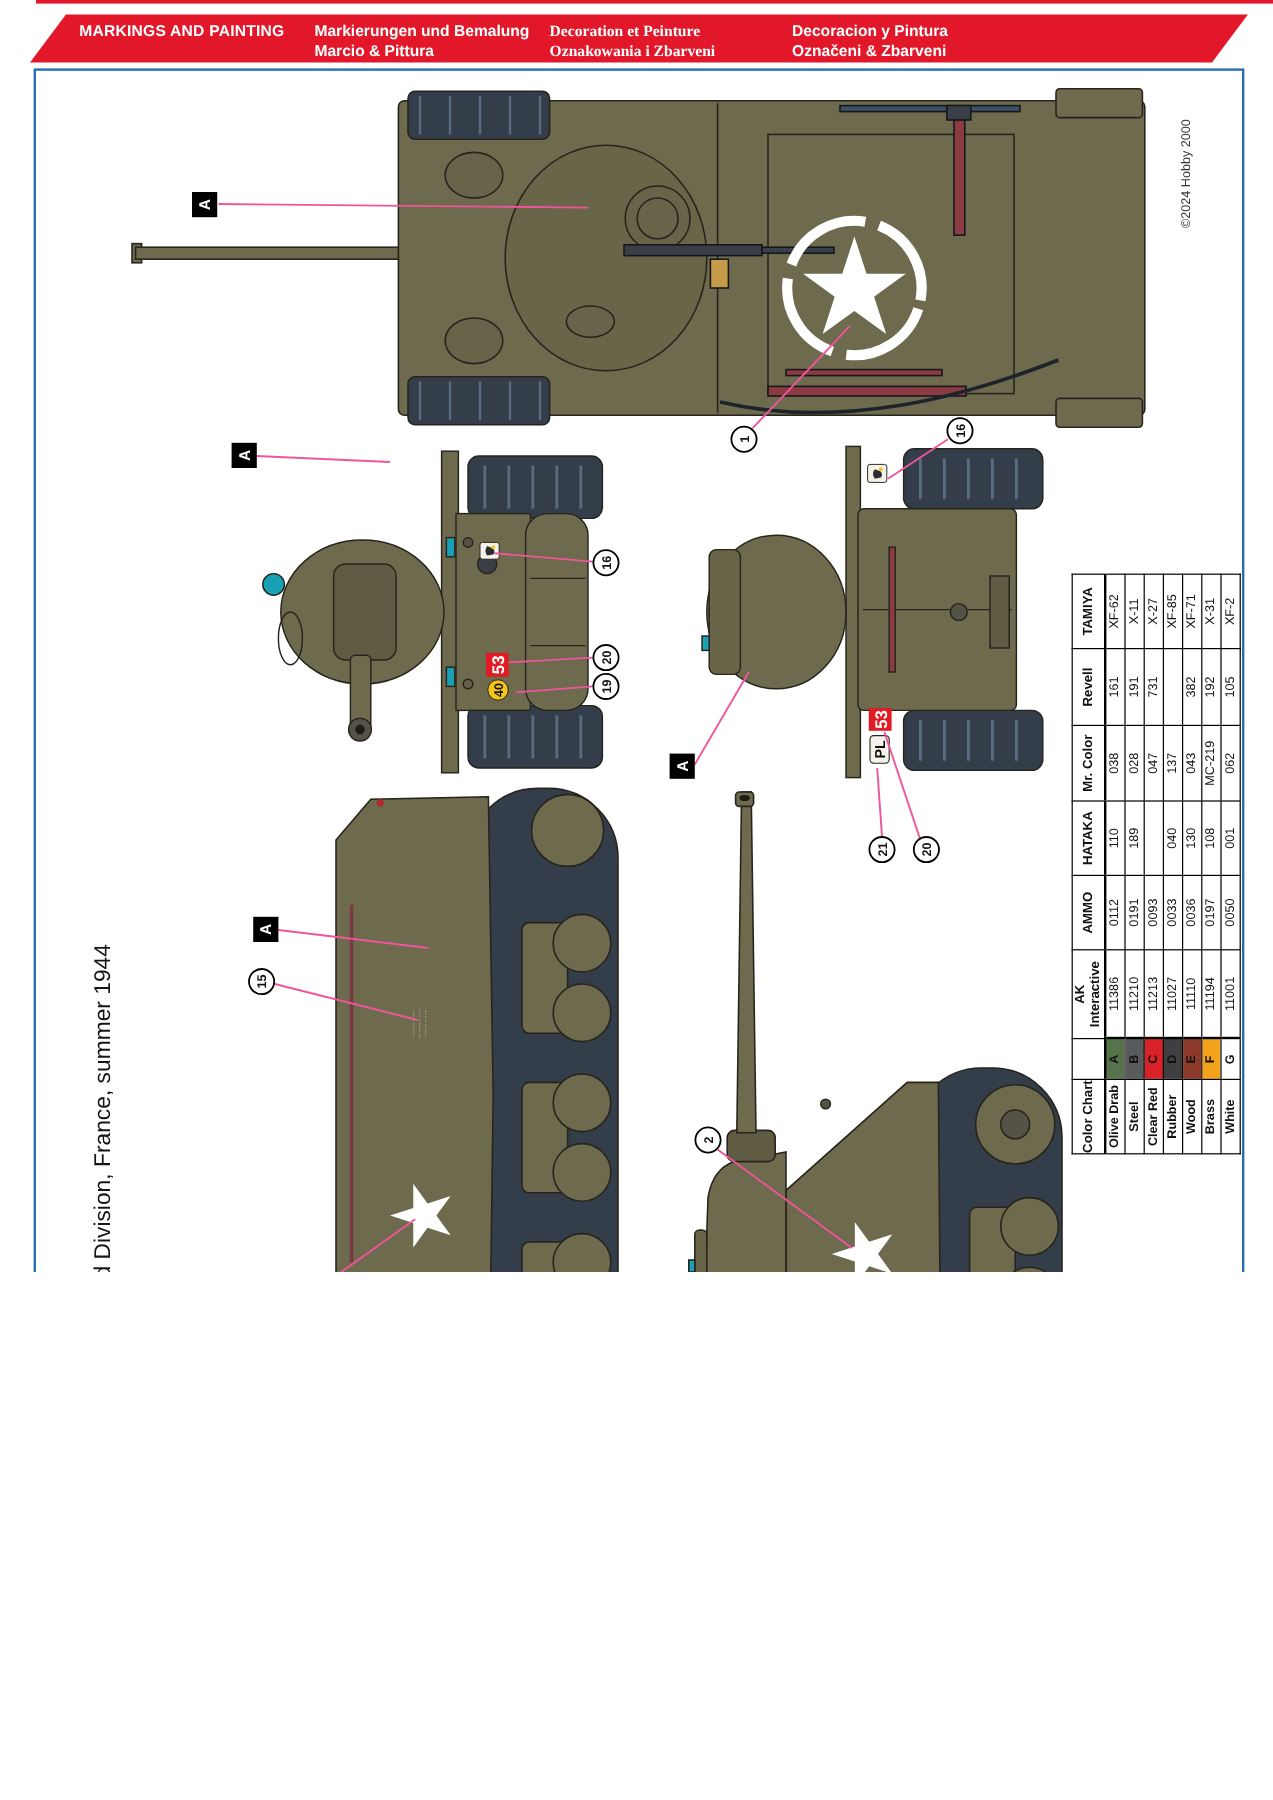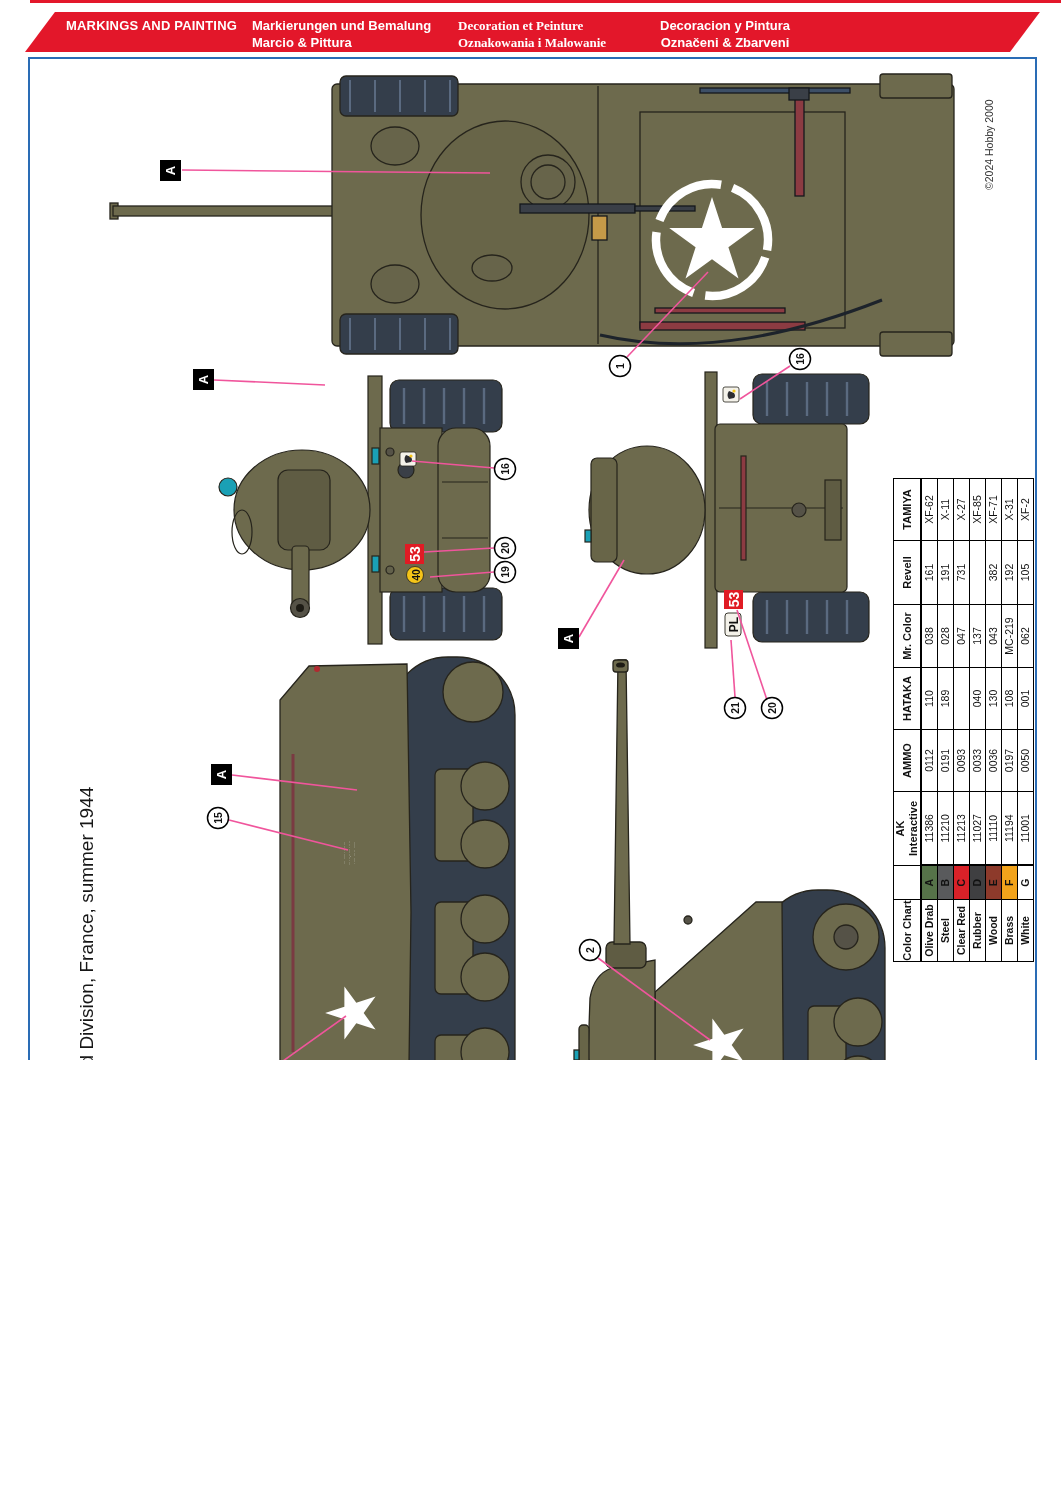--- a/index.html
+++ b/index.html
@@ -6,21 +6,21 @@
   body{font-family:"Liberation Sans",sans-serif;}
   .page{position:relative;width:1061px;height:1060px;background:#fff;overflow:hidden;}
 
   
   .topstrip{position:absolute;left:30px;right:0;top:0;height:3px;background:#e3172a;}
   .banner{position:absolute;left:25px;top:12px;width:985px;height:40px;background:#e3172a;
           transform:skewX(-36.8deg);transform-origin:0 100%;}
   .banner-text{position:absolute;top:12px;left:0;width:1061px;height:40px;color:#fff;}
   .banner-text .bt{position:absolute;font-size:13px;font-weight:bold;line-height:17px;white-space:nowrap;}
   .bt-title{left:66px;top:5px;font-size:13.5px;letter-spacing:.2px;}
-  .bt-c1{left:252px;top:5px;} .bt-c2{left:458px;top:5px;font-family:Liberation Serif, serif;} .bt-c3{left:660px;top:5px;text-align:center;}
+  .bt-c1{left:262px;top:5px;} .bt-c2{left:458px;top:5px;font-family:Liberation Serif, serif;} .bt-c3{left:660px;top:5px;}
 
   
   .frame{position:absolute;left:28px;top:57px;width:1005px;height:1420px;border:2px solid #2a6cb5;}
 
   
   .rot{position:absolute;transform-origin:0 0;white-space:nowrap;}
   .subject{left:76px;top:636px;width:854px;height:26px;font-size:19px;color:#161616;
            transform:rotate(-90deg) translateX(-854px);}
   .copyright{left:983px;top:72px;width:118px;height:15px;font-size:10.5px;color:#333;
            transform:rotate(-90deg) translateX(-118px);}
@@ -51,21 +51,21 @@
   <div class="topstrip"></div>
   <div class="banner"></div>
   <div class="banner-text">
     <div class="bt bt-title">MARKINGS AND PAINTING</div>
     <div class="bt bt-c1">
       <div>Markierungen und Bemalung</div>
       <div>Marcio &amp; Pittura</div>
     </div>
     <div class="bt bt-c2">
       <div>Decoration et Peinture</div>
-      <div>Oznakowania i Malowanie</div>
+      <div>Oznakowania i Zbarveni</div>
     </div>
     <div class="bt bt-c3">
       <div>Decoracion y Pintura</div>
       <div>Označeni &amp; Zbarveni</div>
     </div>
   </div>
 
   <div class="frame"></div>
 
   <div class="rot subject">Sherman Vc, 24th Lancers Regiment, 1st Armoured Division, France, summer 1944</div>

